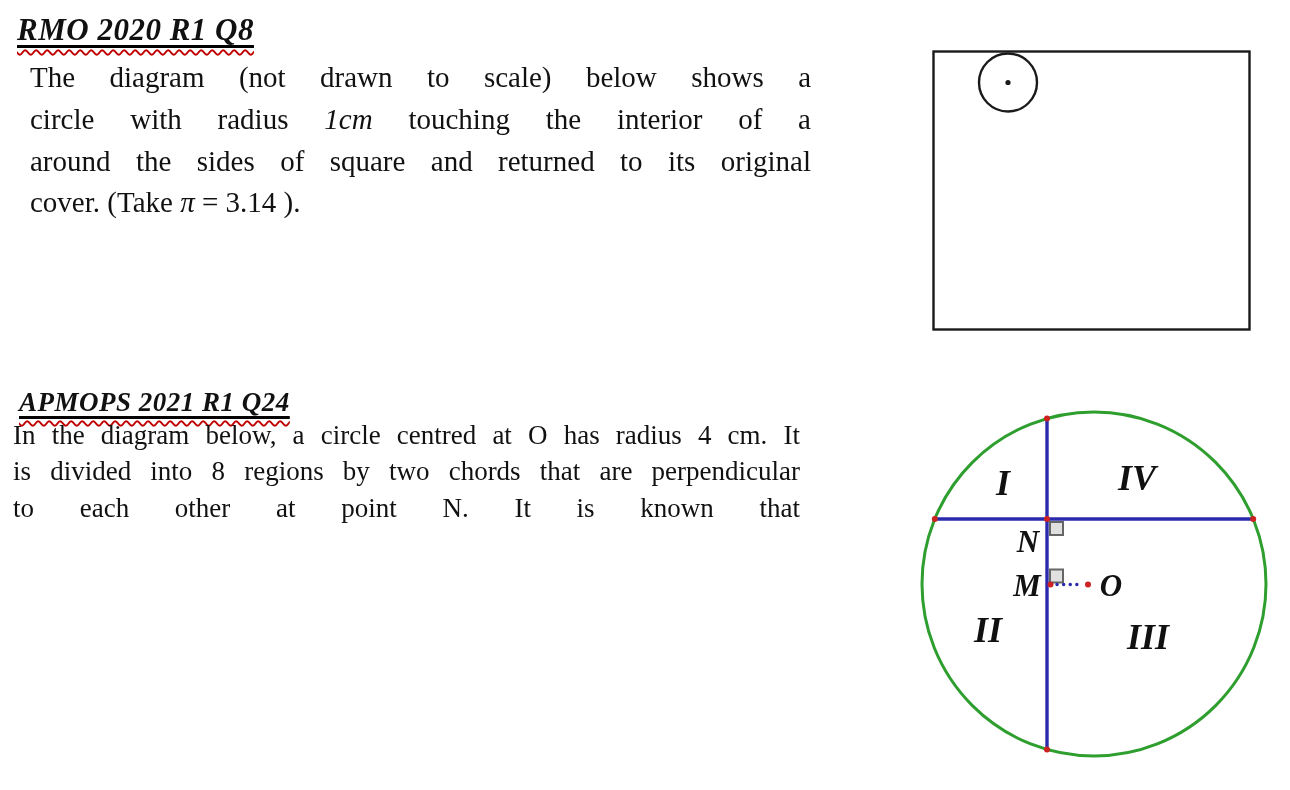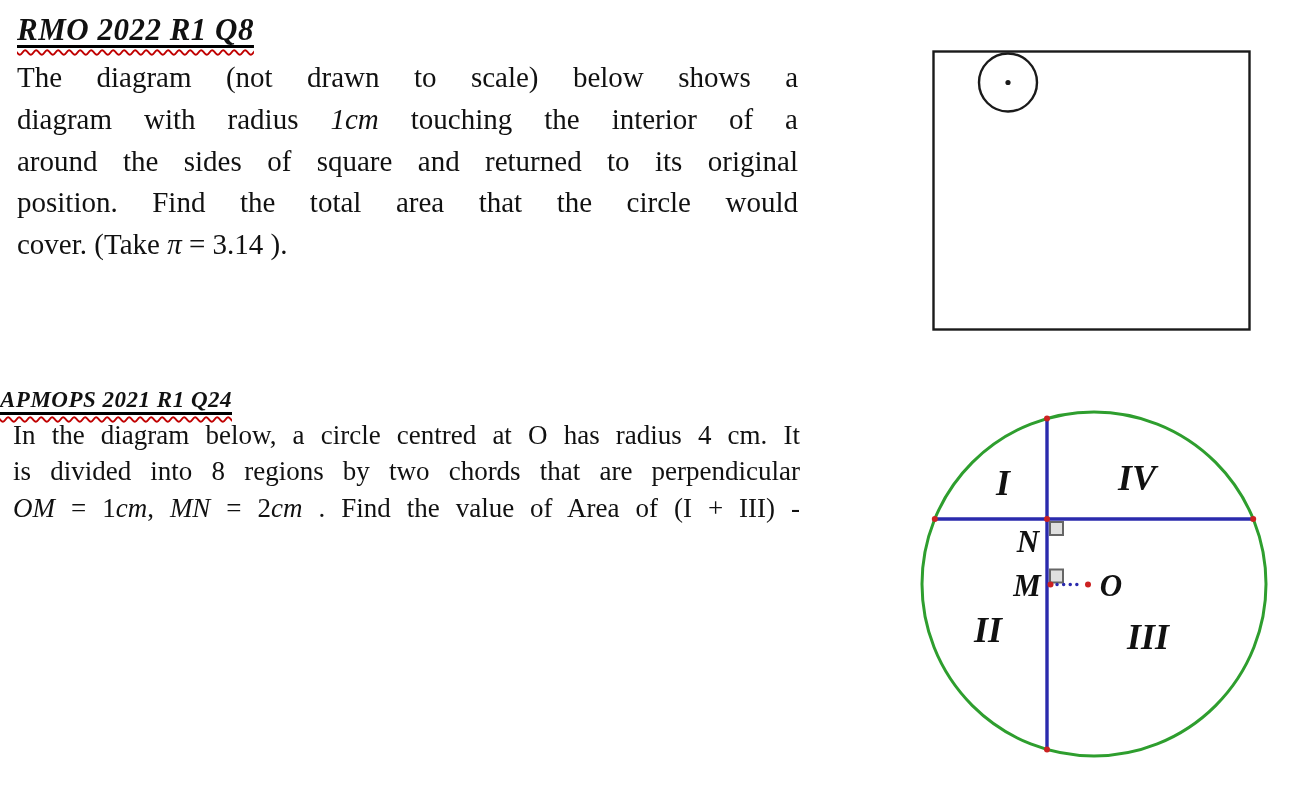--- a/index.html
+++ b/index.html
@@ -26,25 +26,25 @@
     text-decoration-thickness: 2.5px;
     text-underline-offset: 5px;
   }
   .u-wavy {
     text-decoration: underline wavy #c00000;
     text-decoration-thickness: 1.6px;
     text-underline-offset: 9px;
   }
 
   .p1-title { left: 17px; top: 12px; font-size: 31px; }
-  .p2-title { left: 0; top: 387px; font-size: 23px; font-style: italic; }
+  .p2-title { left: 19px; top: 387px; font-size: 27px; font-style: italic; }
 
   .body-block { text-align: justify; }
   .p1-body {
-    left: 17px; top: 57px; width: 781px;
+    left: 30px; top: 57px; width: 781px;
     font-size: 29px; line-height: 41.8px;
   }
   .p2-body {
     left: 13px; top: 417px; width: 787px;
     font-size: 27px; line-height: 36.4px;
   }
   
   .jl { text-align: justify; text-align-last: justify; }
   
   .ll { text-align: center; text-align-last: left; }
@@ -57,45 +57,44 @@
     fill: #111;
   }
   .diagram { position: absolute; }
   .sq-diagram { left: 932px; top: 50px; }
   .circ-diagram { left: 910px; top: 400px; }
 </style>
 </head>
 <body>
 
 <div class="abs prob-title p1-title">
-  <span class="u-black"><span class="u-wavy">RMO 2022 R1 Q8</span></span>
+  <span class="u-black"><span class="u-wavy">RMO 2020 R1 Q8</span></span>
 </div>
 
 <div class="abs body-block p1-body">
   <div class="jl"><span>The diagram (not drawn to scale) below shows a</span></div>
-  <div class="jl"><span>diagram with radius </span><span class="seg-i">1cm</span><span> touching the interior of a</span></div>
+  <div class="jl"><span>circle with radius </span><span class="seg-i">1cm</span><span> touching the interior of a</span></div>
   <div class="jl"><span>around the sides of square and returned to its original</span></div>
-  <div class="jl"><span>position. Find the total area that the circle would</span></div>
   <div class="ll"><span>cover. (Take </span><span class="seg-i">π</span><span> = 3.14 ).</span></div>
 </div>
 
 <svg class="diagram sq-diagram" width="319" height="281" viewBox="0 0 319 281">
   <rect x="1.5" y="1.5" width="316" height="278" fill="none" stroke-width="2.4" stroke="#1a1a1a"></rect>
   <circle cx="76" cy="32.5" r="29" fill="none" stroke-width="2.4" stroke="#1a1a1a"></circle>
   <circle cx="76" cy="32.5" r="2.6" fill="#1a1a1a"></circle>
 </svg>
 
 <div class="abs prob-title p2-title">
   <span class="u-black"><span class="u-wavy">APMOPS 2021 R1 Q24</span></span>
 </div>
 
 <div class="abs body-block p2-body">
   <div class="jl"><span>In the diagram below, a circle centred at O has radius 4 cm. It</span></div>
   <div class="jl"><span>is divided into 8 regions by two chords that are perpendicular</span></div>
-  <div class="jl"><span class="seg-i">OM</span><span> = 1</span><span class="seg-i">cm</span><span>, </span><span class="seg-i">MN</span><span> = 2</span><span class="seg-i">cm</span><span> . Find the value of Area of (I + III) -</span></div>
+  <div class="jl"><span>to each other at point N. It is known that</span></div>
 </div>
 
 <svg class="diagram circ-diagram" width="372" height="372" viewBox="0 0 372 372">
 
   <circle cx="184" cy="184" r="172" fill="none" stroke-width="3" stroke="#2e9e2e"></circle>
 
   <line x1="137" y1="18.5" x2="137" y2="349.5" stroke-width="3.4" stroke="#2a2aad"></line>
 
   <line x1="24.8" y1="119" x2="343.2" y2="119" stroke-width="3.4" stroke="#2a2aad"></line>
 

